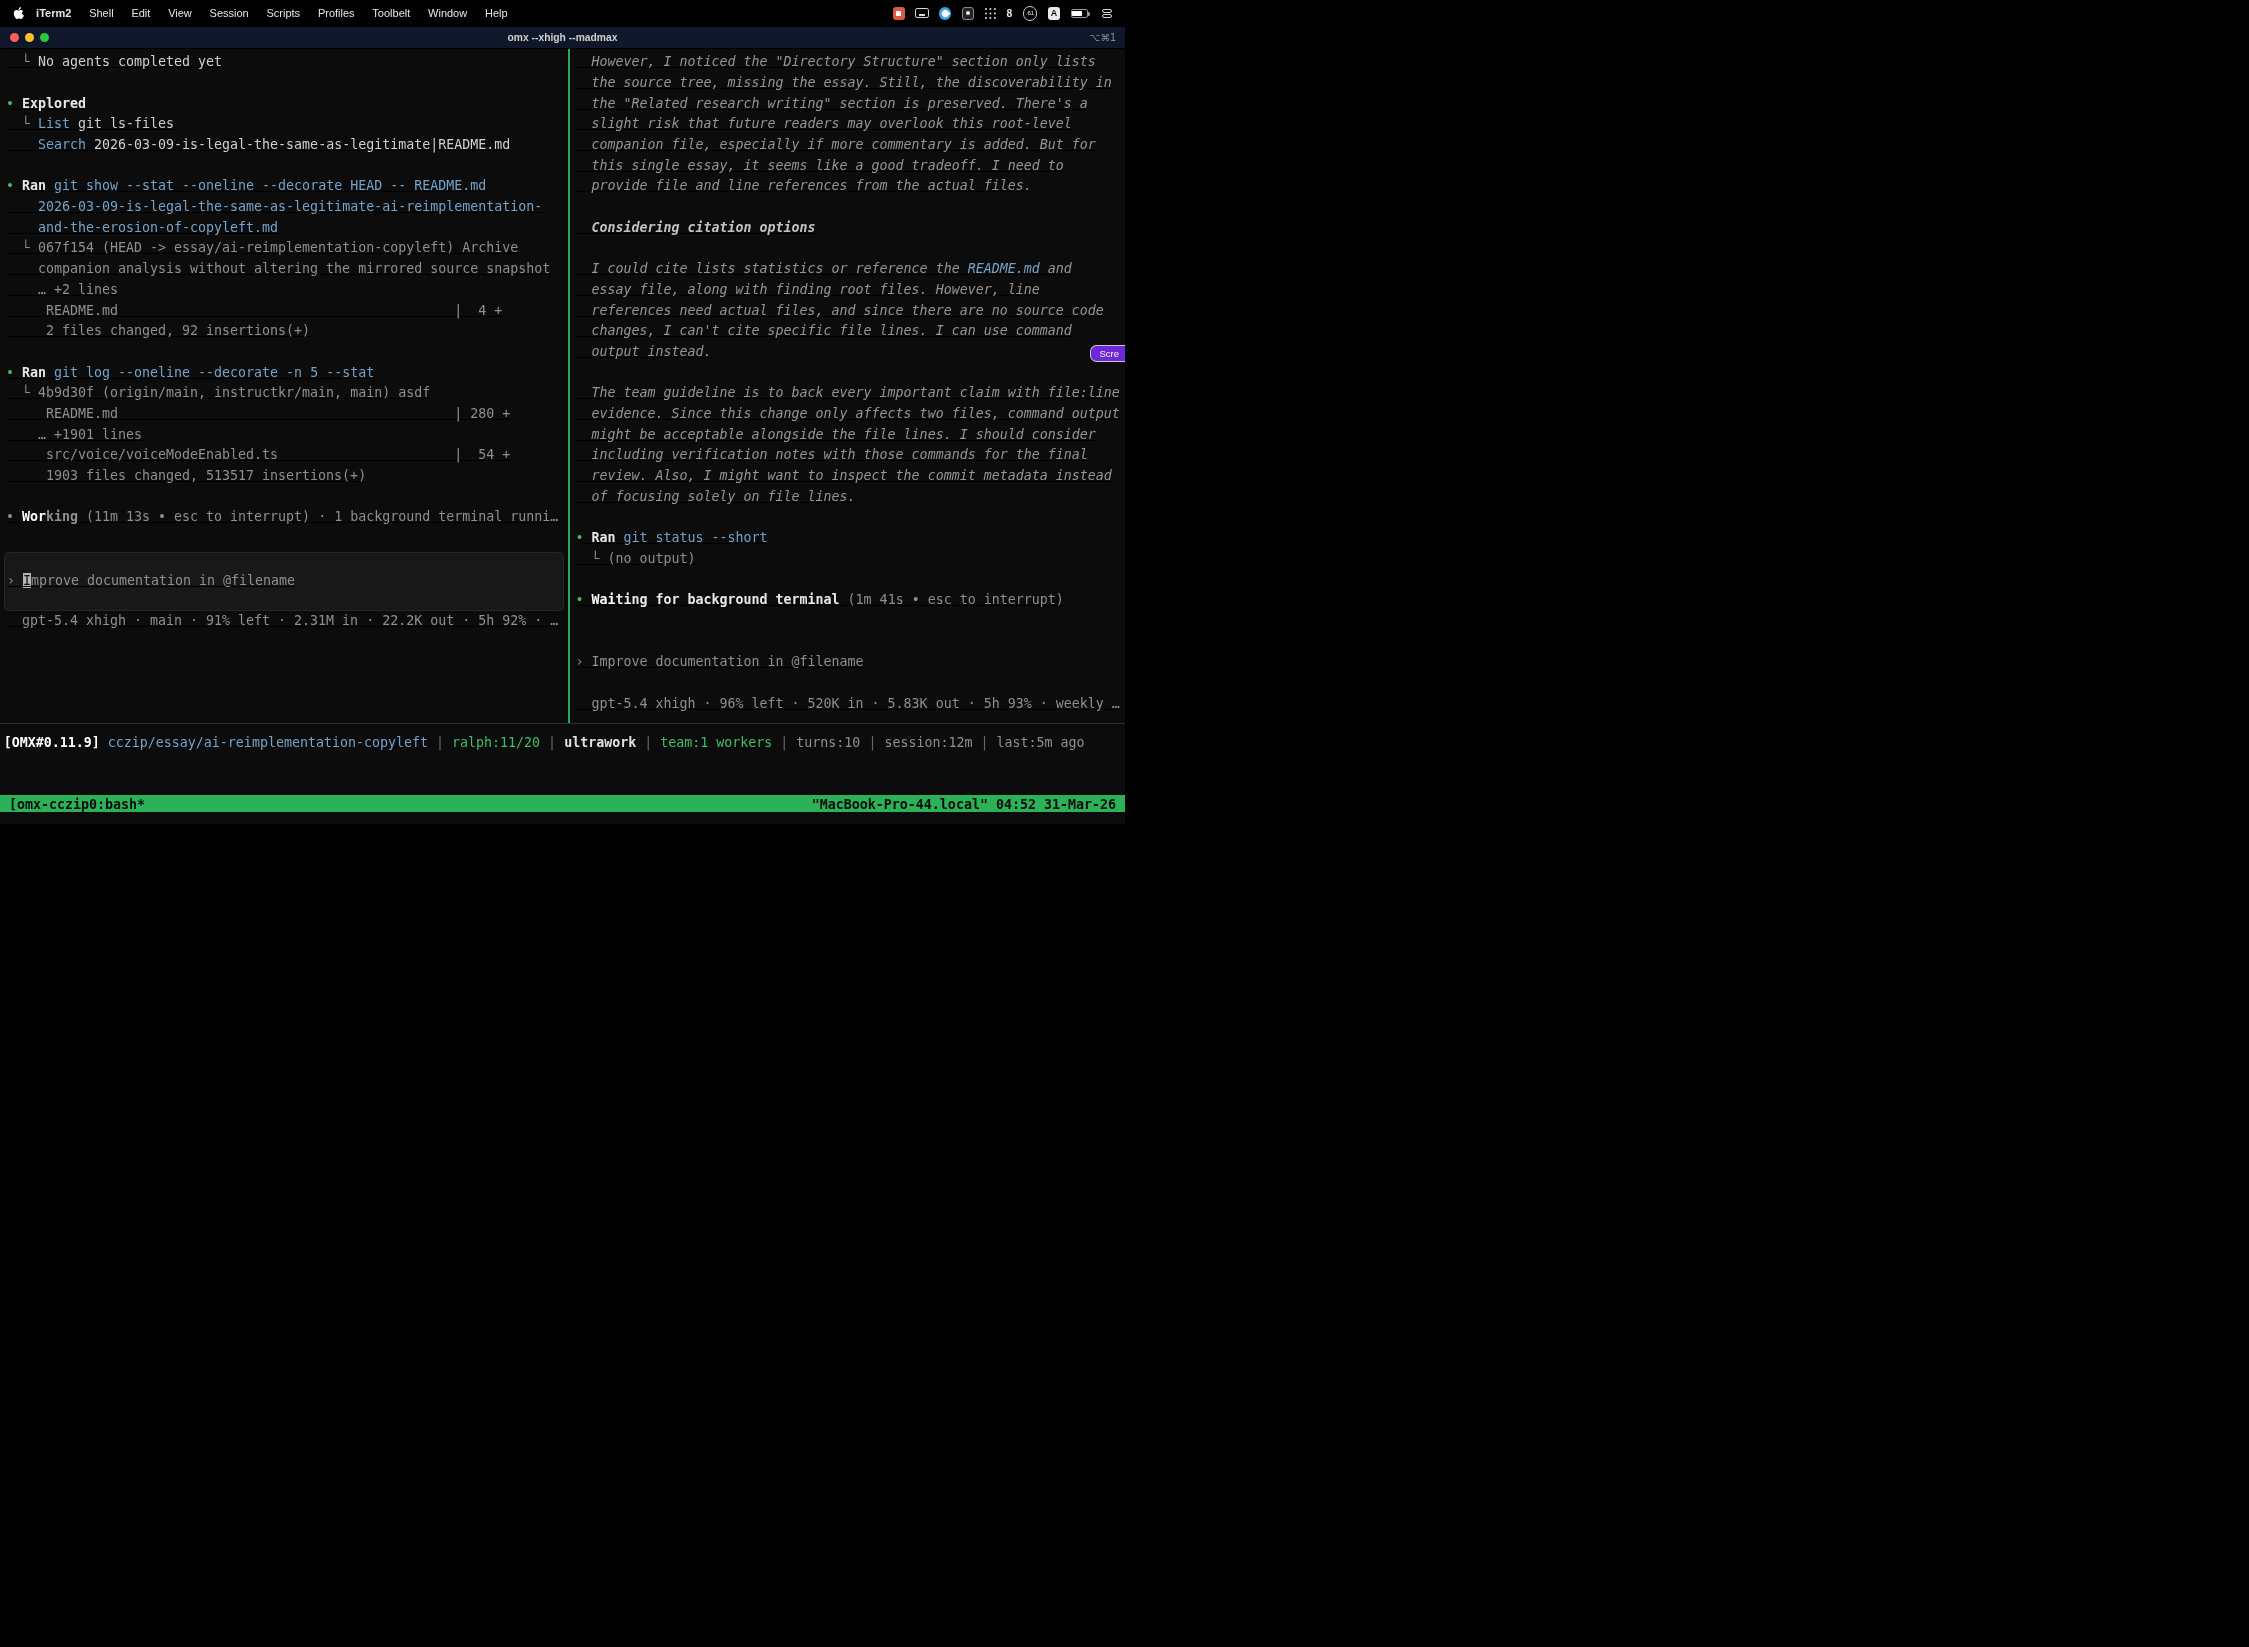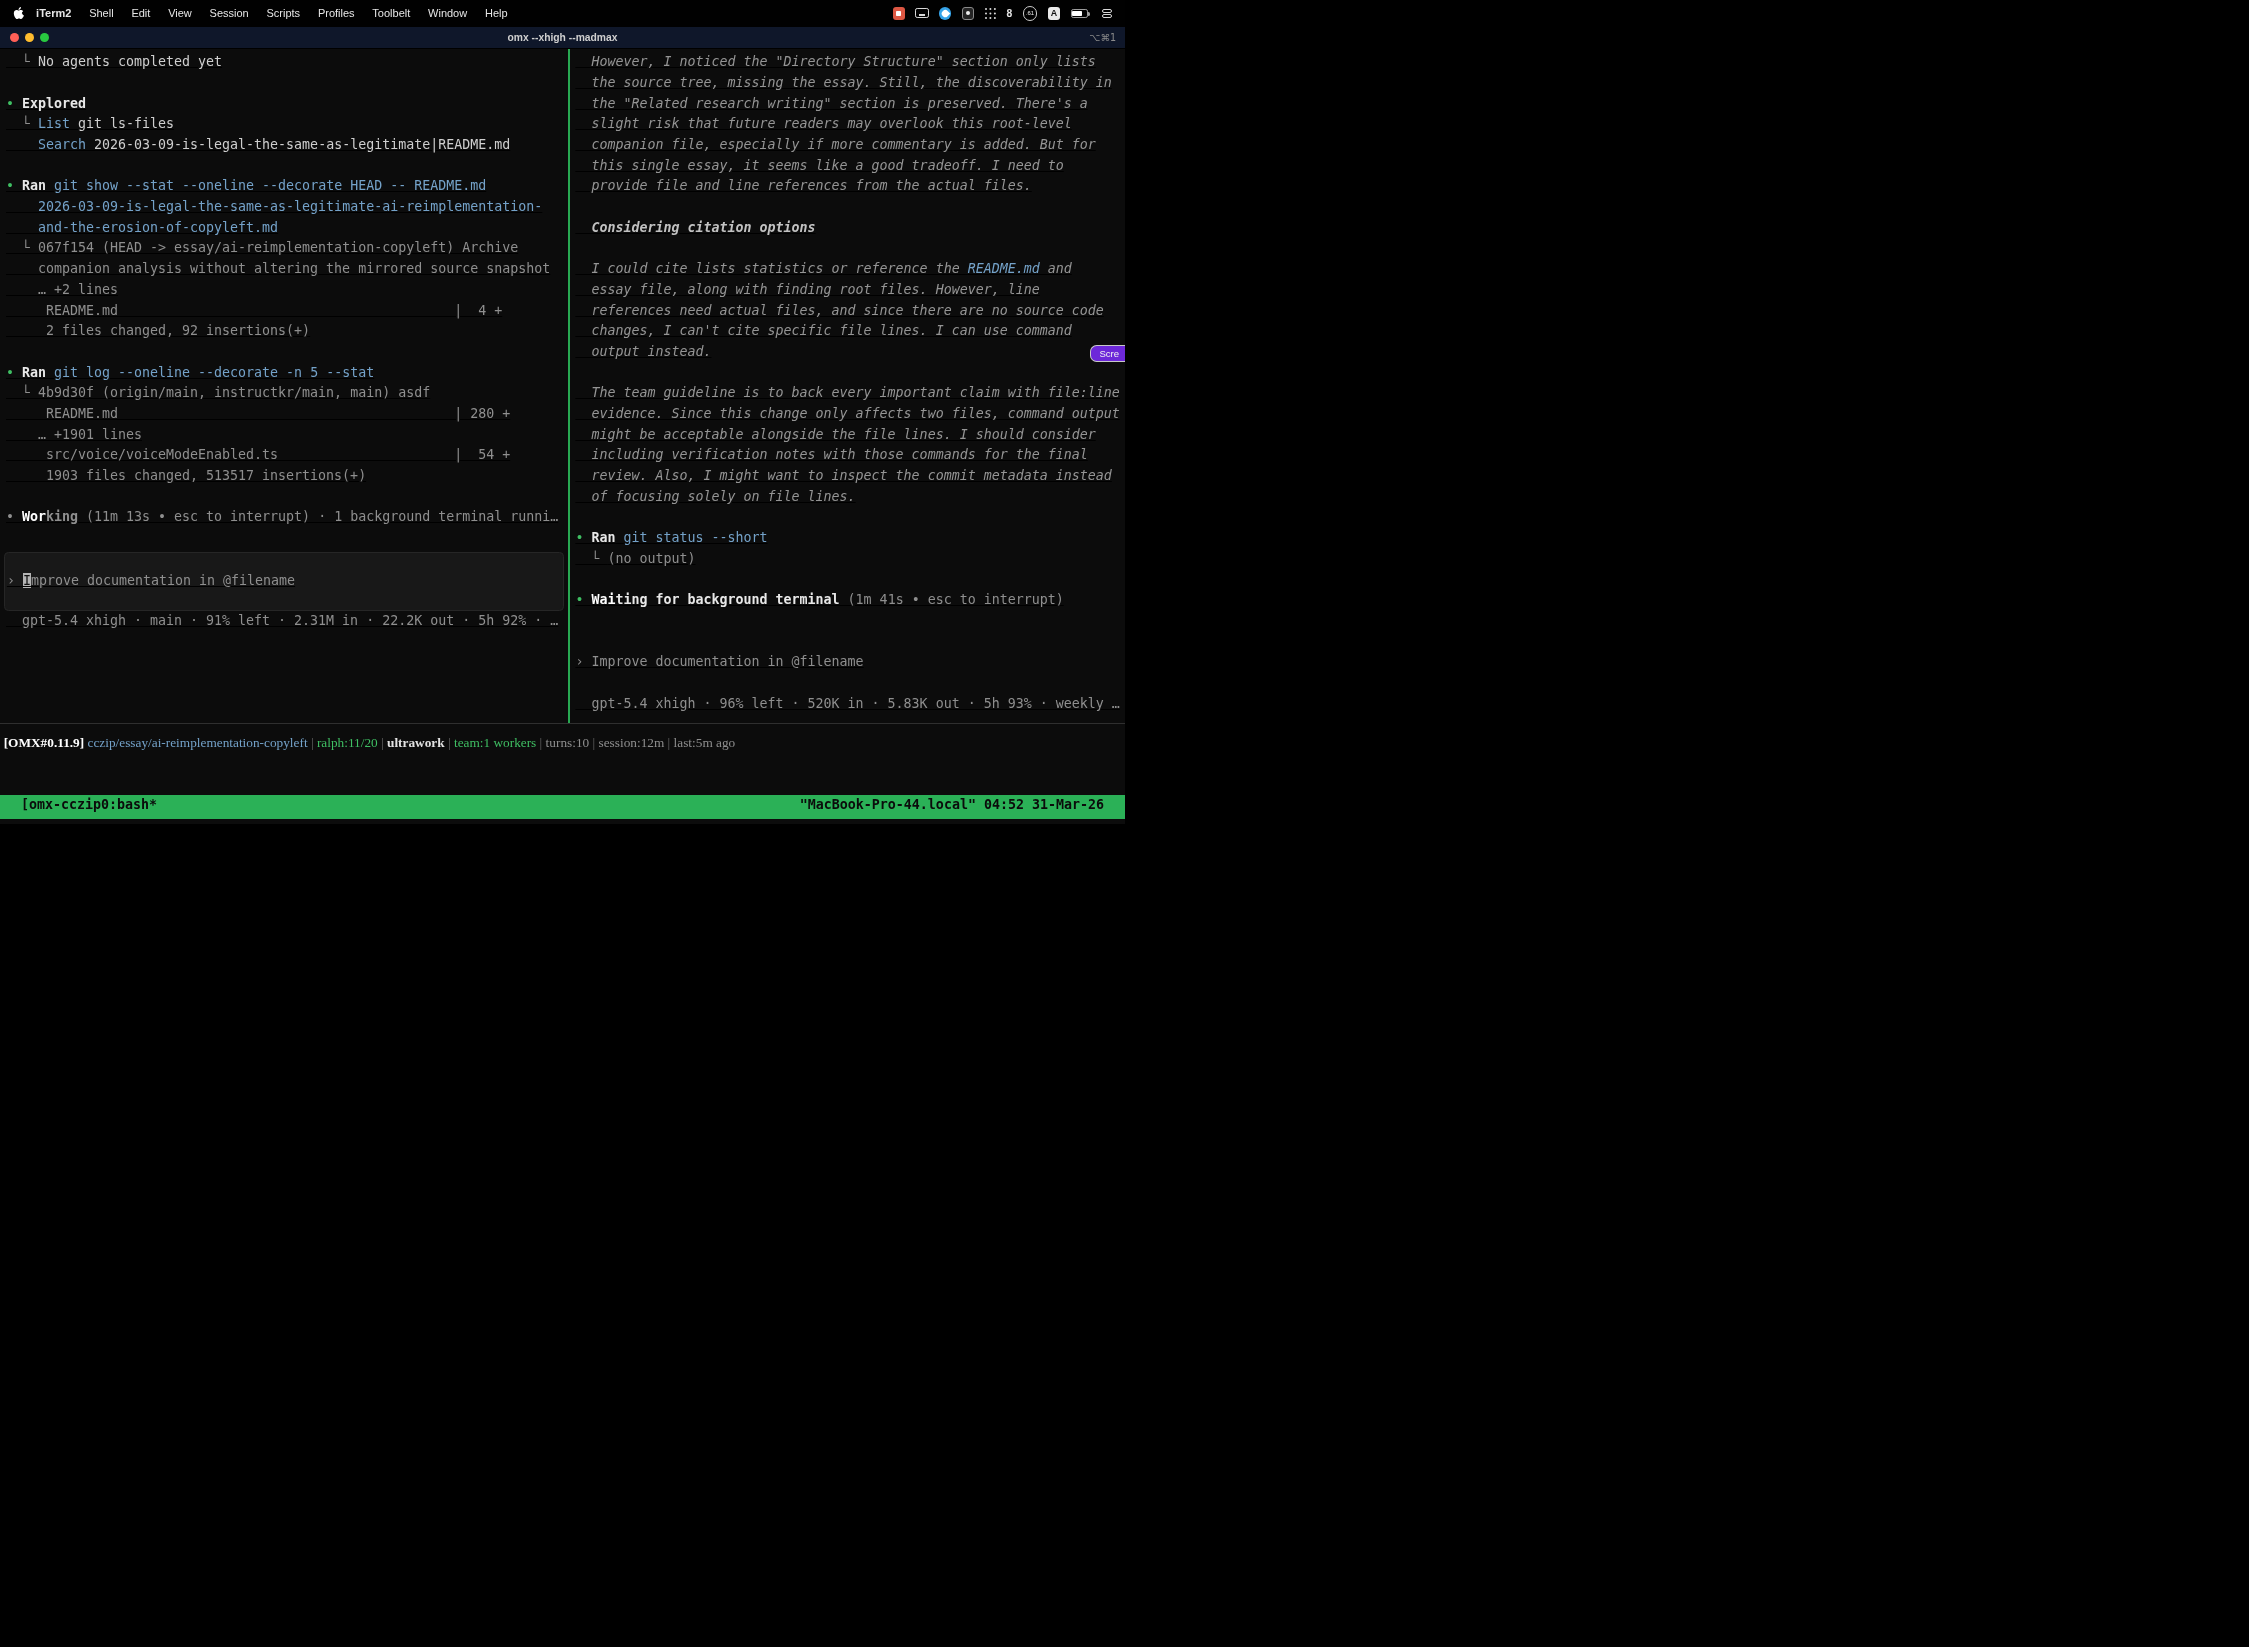--- a/index.html
+++ b/index.html
@@ -67,26 +67,26 @@
   .seg-bold { color:#e8e8e8; font-weight:bold; }
   .seg-wbold { color:#ffffff; font-weight:bold; }
   .seg-dbold { color:#8f8f8f; font-weight:bold; }
   .seg-cursor { background:#b4b4b4; color:#101010; }
   .seg-para { color:#959595; font-style:italic; }
   .seg-phead { color:#c2c2c2; font-style:italic; font-weight:bold; }
   .seg-sep { color:#676767; } .seg-b { color:#e2e2e2; font-weight:bold; }
   
   .omxline {
     height:31px; padding:9.6px 0 0 3.7px; border-top:0.7px solid #2f2f2f;
-    font-size:13.3px; line-height:20.7px; white-space:pre; overflow:hidden; background:#0c0c0c;font-family:Liberation Serif, serif;
+    font-size:13.3px; line-height:20.7px; white-space:pre; overflow:hidden; background:#0c0c0c;
   }
   .tmuxbar {
-    position:absolute; left:0; right:0; top:795px; height:24px; background:var(--tmux);
+    position:absolute; left:0; right:0; top:795px; height:17px; background:var(--tmux);
     color:#0b0b0b; font-size:13.3px; line-height:20.7px; font-weight:bold;
-    display:flex; justify-content:space-between; padding:0 21px; white-space:pre; overflow:hidden;
+    display:flex; justify-content:space-between; padding:0 9px; white-space:pre; overflow:hidden;
   }
   
   .overlay {
     position:absolute; right:0; top:345px; background:#6d28d9; color:#f2f2f2;
     border:0.7px solid #c8c8c8; border-right:none; border-radius:6.6px 0 0 6.6px;
     font-family:"Liberation Sans", sans-serif; font-size:9.6px; padding:2.2px 5.9px 2.2px 8px;
   }
 </style>
 </head>
 <body>

